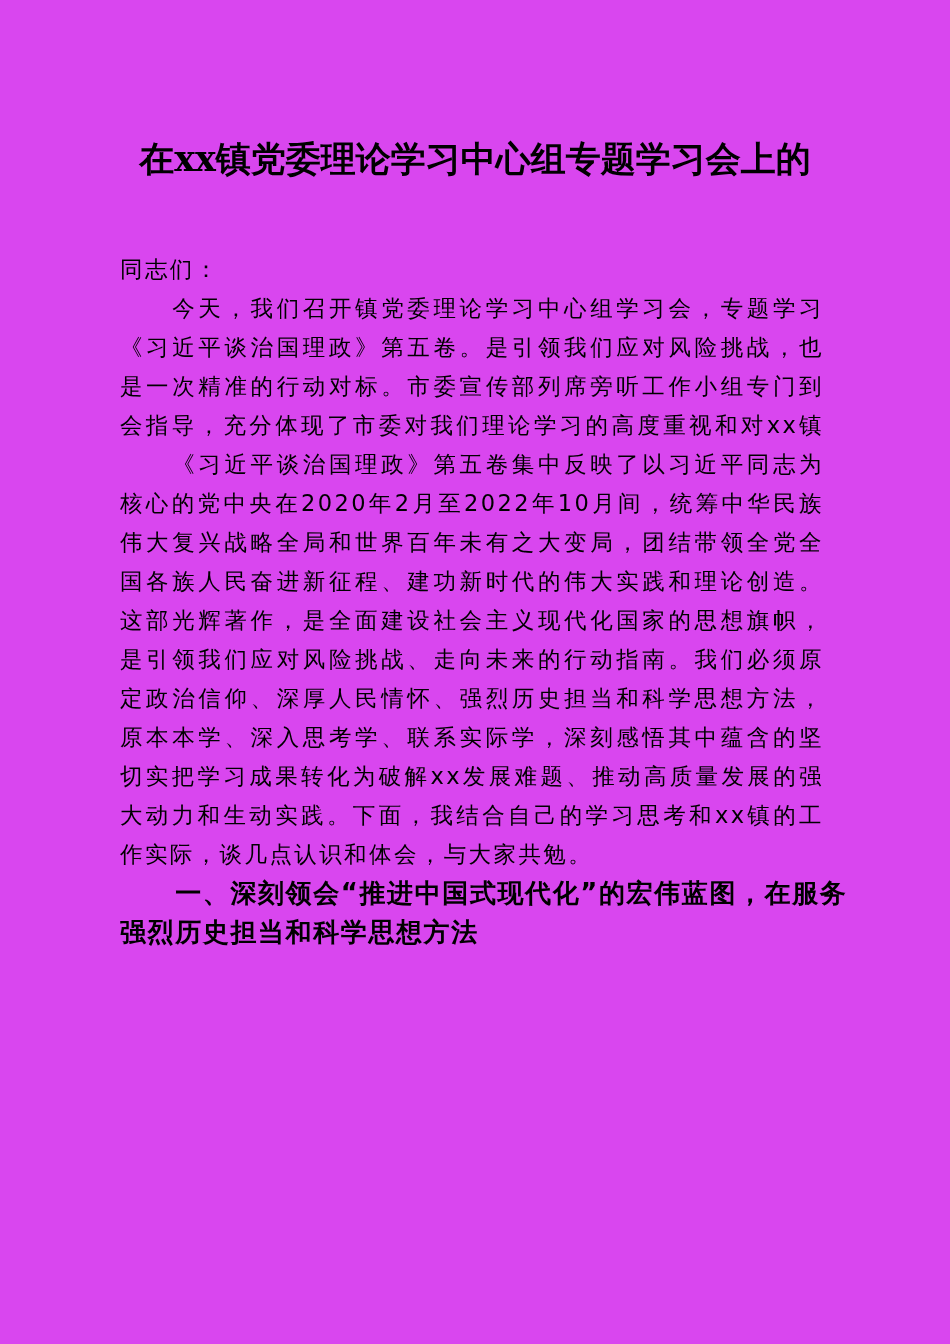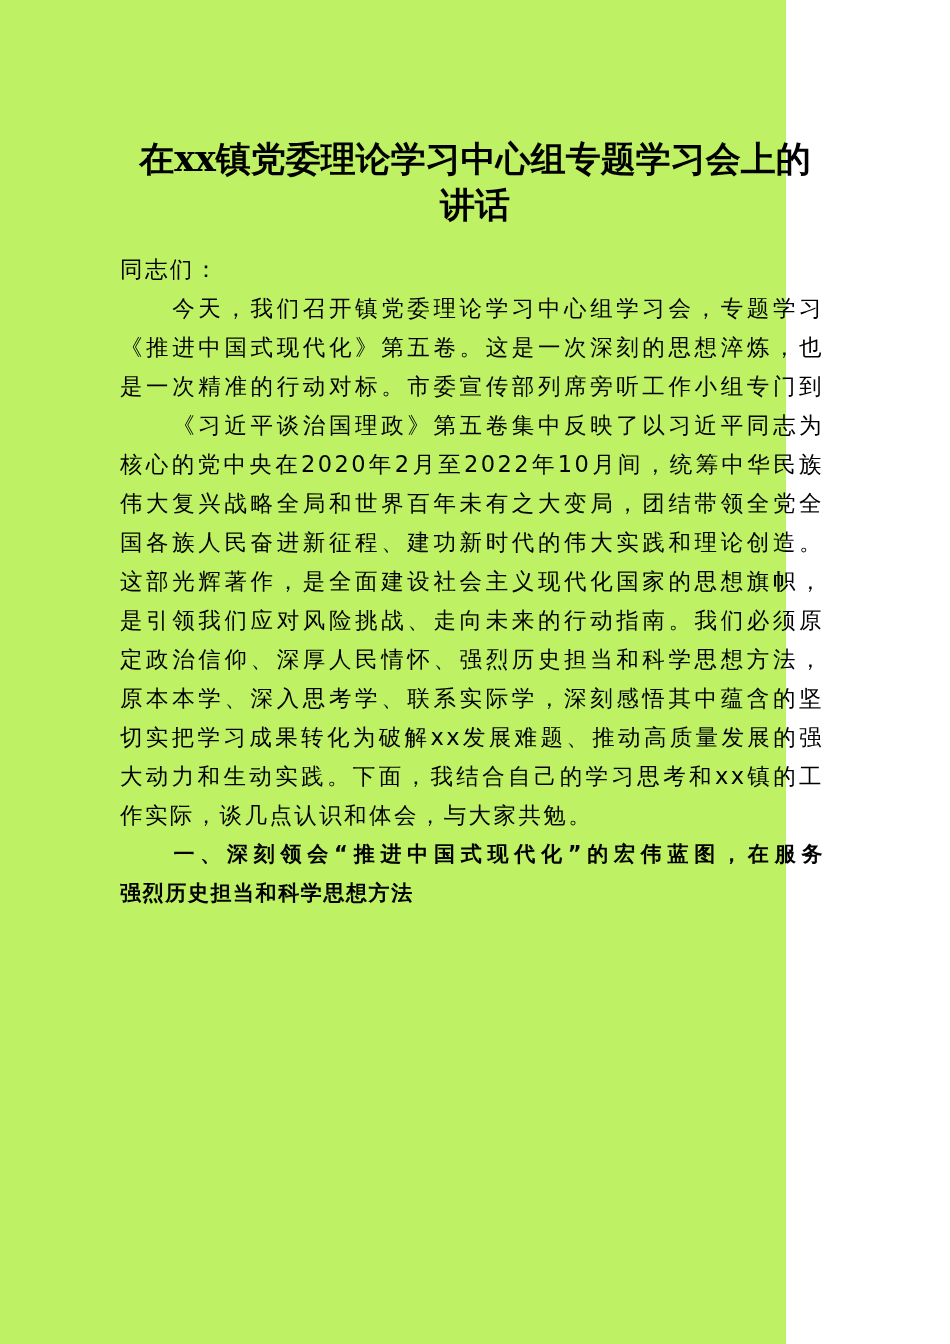--- a/index.html
+++ b/index.html
@@ -11,23 +11,23 @@
       width: 950px;
       height: 1344px;
       position: relative;
       overflow: hidden;
       color: #000000;
     }
     .page {
       position: absolute;
       left: 0;
       top: 0;
-      width: 786px;
+      width: 950px;
       height: 1344px;
-      background: #bef264;
+      background: #d946ef;
     }
     .title {
       position: absolute;
       left: 110px;
       top: 136px;
       width: 730px;
       text-align: center;
       font-family: "DejaVu Serif", "Liberation Serif", serif;
       font-weight: bold;
       font-size: 35px;
@@ -55,42 +55,42 @@
     }
     .line.last {
       text-align-last: left;
     }
     .salutation {
       margin-bottom: 0;
     }
     .heading {
       font-family: "DejaVu Sans", "Liberation Sans", sans-serif;
       font-weight: bold;
-      font-size: 21px;
+      font-size: 26px;
       letter-spacing: 1.6px;
     }
   </style>
 </head>
 <body>
 
 <div class="page">
 
   <h1 class="title">
     <span class="title-line" style="display:block;">在xx镇党委理论学习中心组专题学习会上的</span>
-    <span class="title-line" style="display:block;">讲话</span>
   </h1>
 
   <div class="body">
 
     <span class="line last salutation">同志们：</span>
 
     <div>
       <span class="line">　　今天，我们召开镇党委理论学习中心组学习会，专题学习</span>
-      <span class="line">《推进中国式现代化》第五卷。这是一次深刻的思想淬炼，也</span>
+      <span class="line">《习近平谈治国理政》第五卷。是引领我们应对风险挑战，也</span>
       <span class="line">是一次精准的行动对标。市委宣传部列席旁听工作小组专门到</span>
+      <span class="line">会指导，充分体现了市委对我们理论学习的高度重视和对xx镇</span>
     </div>
 
     <div>
       <span class="line">　　《习近平谈治国理政》第五卷集中反映了以习近平同志为</span>
       <span class="line">核心的党中央在2020年2月至2022年10月间，统筹中华民族</span>
       <span class="line">伟大复兴战略全局和世界百年未有之大变局，团结带领全党全</span>
       <span class="line">国各族人民奋进新征程、建功新时代的伟大实践和理论创造。</span>
       <span class="line">这部光辉著作，是全面建设社会主义现代化国家的思想旗帜，</span>
       <span class="line">是引领我们应对风险挑战、走向未来的行动指南。我们必须原</span>
       <span class="line">定政治信仰、深厚人民情怀、强烈历史担当和科学思想方法，</span>

